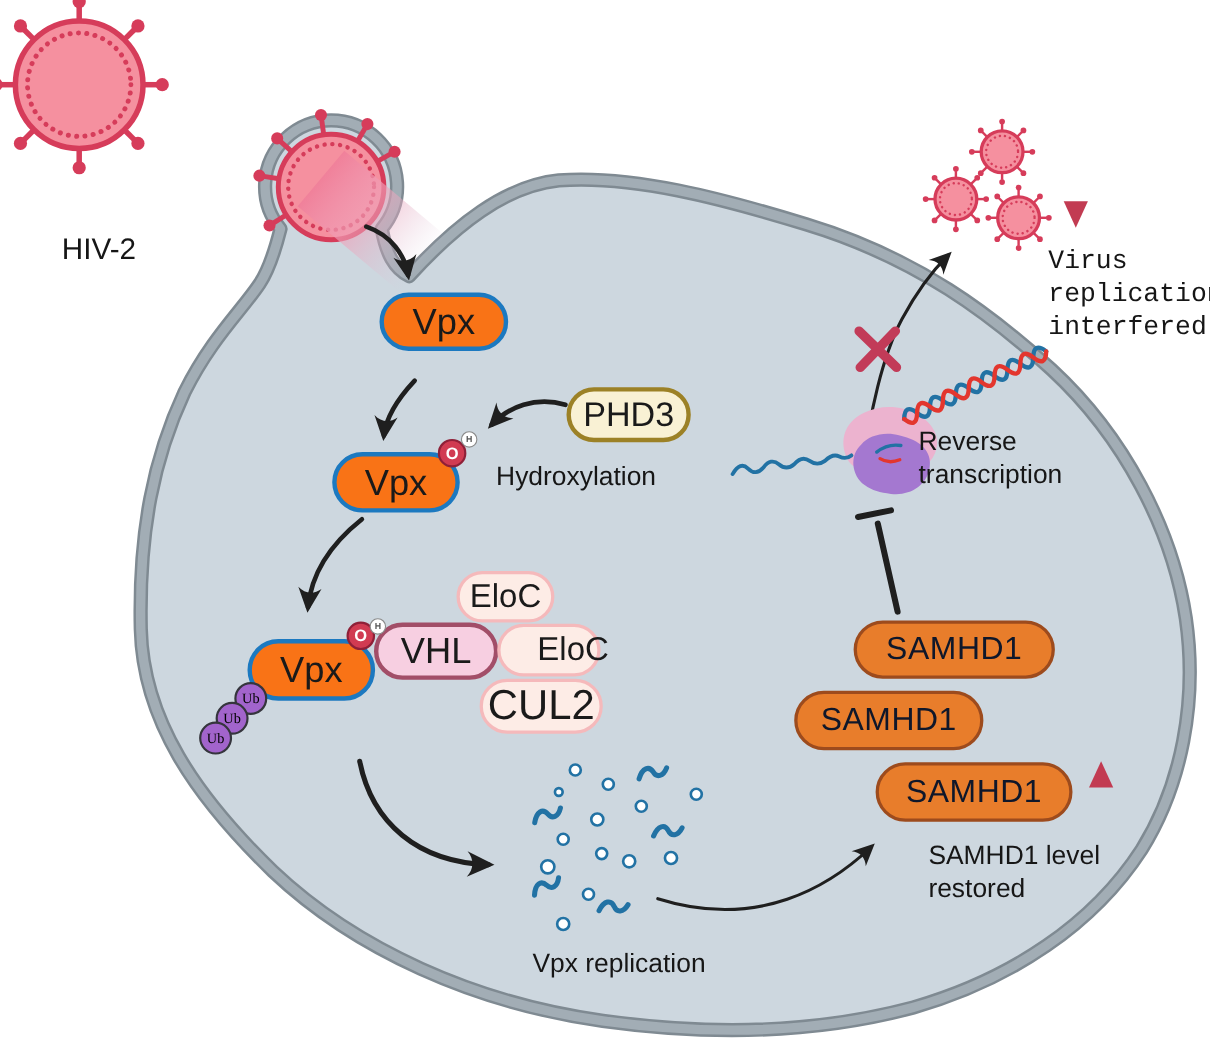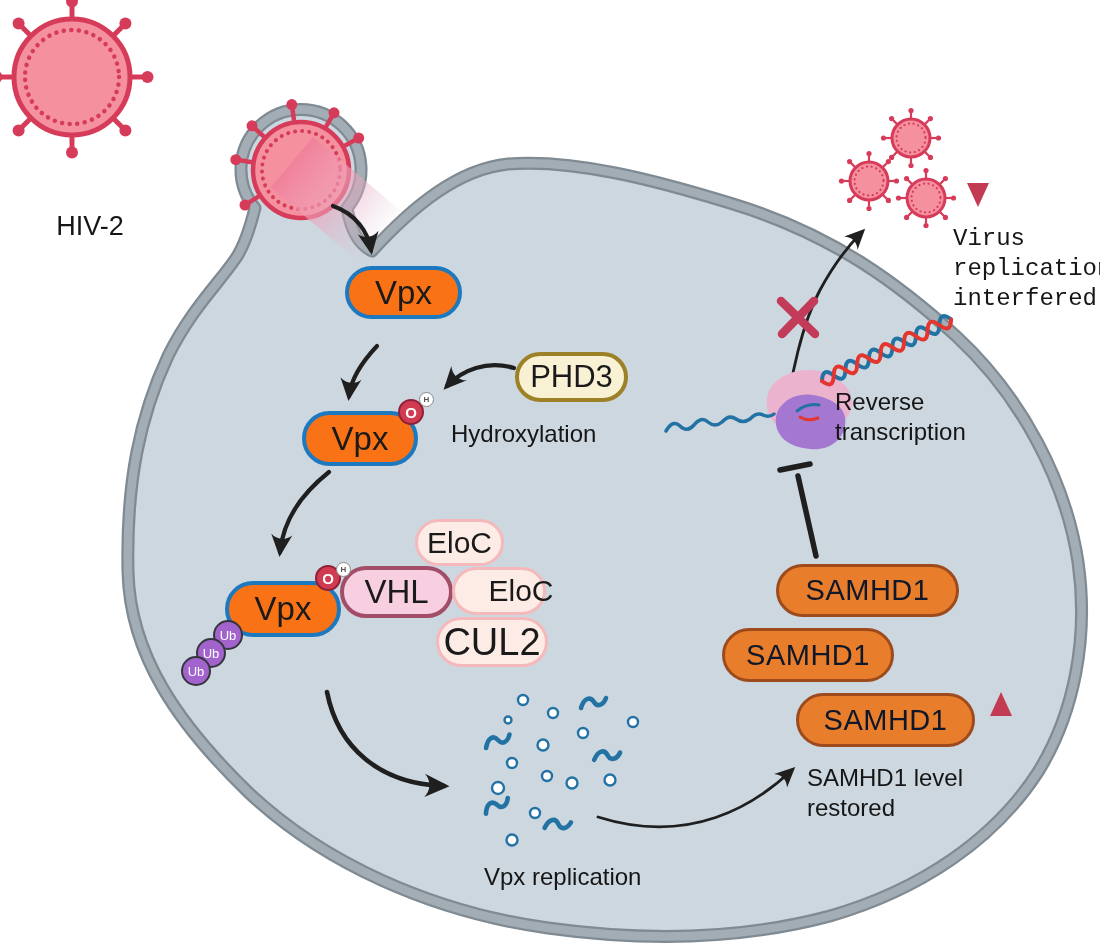--- a/index.html
+++ b/index.html
@@ -15,21 +15,21 @@
   }
   .pill.vpx{background:#f97316;border:4px solid #1c79c0;font-size:33px;}
   .pill.phd3{background:#f9f1d4;border:4px solid #9c8126;font-size:31px;}
   .pill.vhl{background:#f7cfe1;border:4px solid #a24e68;font-size:33px;}
   .pill.adapter{background:#fdece6;border:3px solid #f5b9bb;font-size:30px;}
   .pill.samhd1{background:#e87d2b;border:3px solid #9d4b1d;color:#0f172a;font-size:29px;letter-spacing:.5px;}
   .ub{
     position:absolute;z-index:7;width:30px;height:30px;border-radius:50%;
     background:#a264cc;border:2px solid #35353d;box-sizing:border-box;
     display:flex;align-items:center;justify-content:center;
-    color:#ffffff;font-size:13px;
+    color:#000000;font-size:13px;font-family:Liberation Serif, serif;
   }
   .oxy{
     position:absolute;z-index:8;width:26px;height:26px;border-radius:50%;
     background:#d13b52;border:2px solid #8f2038;box-sizing:border-box;
     display:flex;align-items:center;justify-content:center;color:#fff;font-size:15px;font-weight:bold;
   }
   .hyd{
     position:absolute;z-index:9;width:15px;height:15px;border-radius:50%;
     background:#ffffff;border:1.5px solid #8a8a8a;box-sizing:border-box;
     display:flex;align-items:center;justify-content:center;color:#555;font-size:8px;font-weight:bold;
@@ -253,19 +253,19 @@
 
 <div class="ub" style="left:213px;top:620px;">Ub</div>
 <div class="ub" style="left:196px;top:638px;">Ub</div>
 <div class="ub" style="left:181px;top:656px;">Ub</div>
 
 <div class="lbl" style="left:484px;top:862px;">Vpx replication</div>
 
 <div class="pill samhd1" style="left:776px;top:564px;width:183px;height:53px;">SAMHD1</div>
 <div class="pill samhd1" style="left:722px;top:628px;width:172px;height:54px;">SAMHD1</div>
 <div class="pill samhd1" style="left:796px;top:693px;width:179px;height:54px;">SAMHD1</div>
-<div class="lbl" style="left:807px;top:763px;width:210px;">SAMHD1 level restored</div>
+<div class="lbl" style="left:844px;top:763px;width:210px;">SAMHD1 level restored</div>
 
 <div class="lbl" style="left:835px;top:387px;width:180px;">Reverse transcription</div>
 
 <div class="lbl" style="left:953px;top:224px;width:145px;font-family:Liberation Mono, monospace;">Virus replication interfered</div>
 
 </div>
 
 </body></html>

